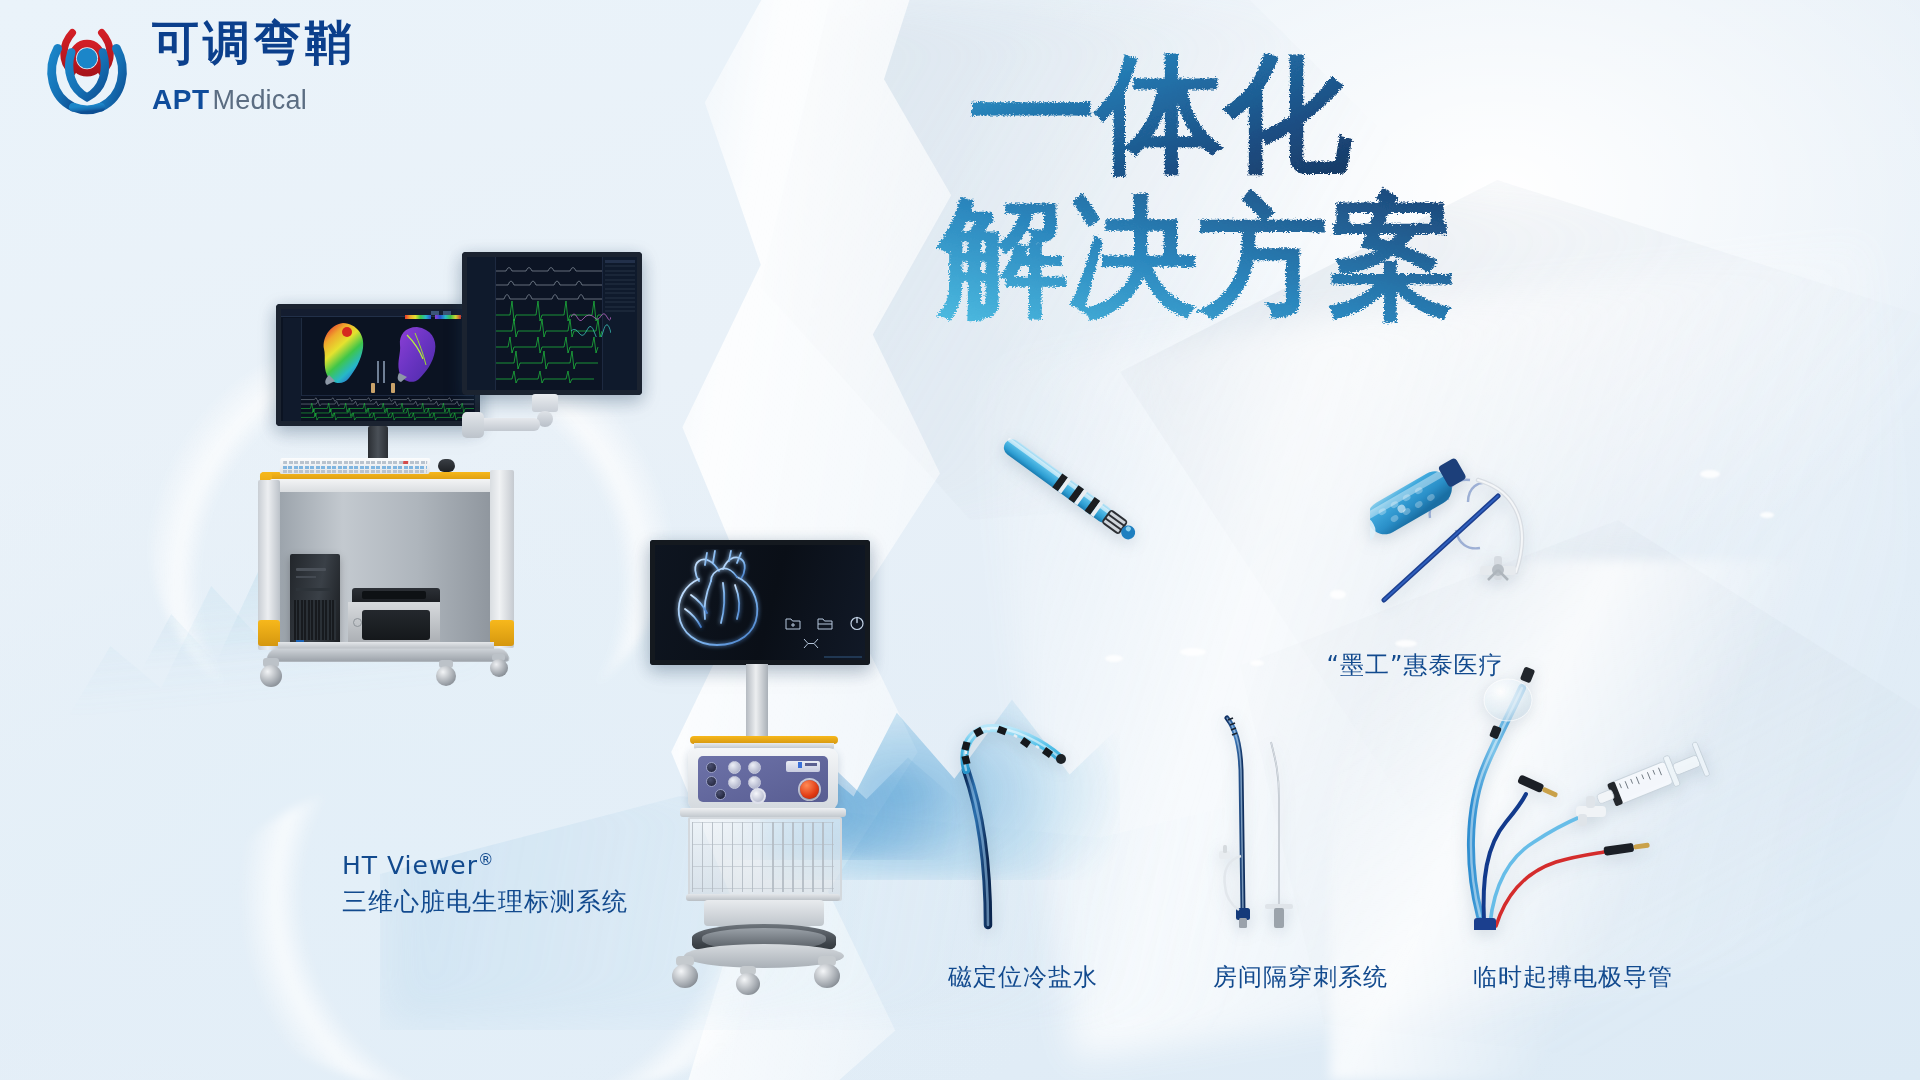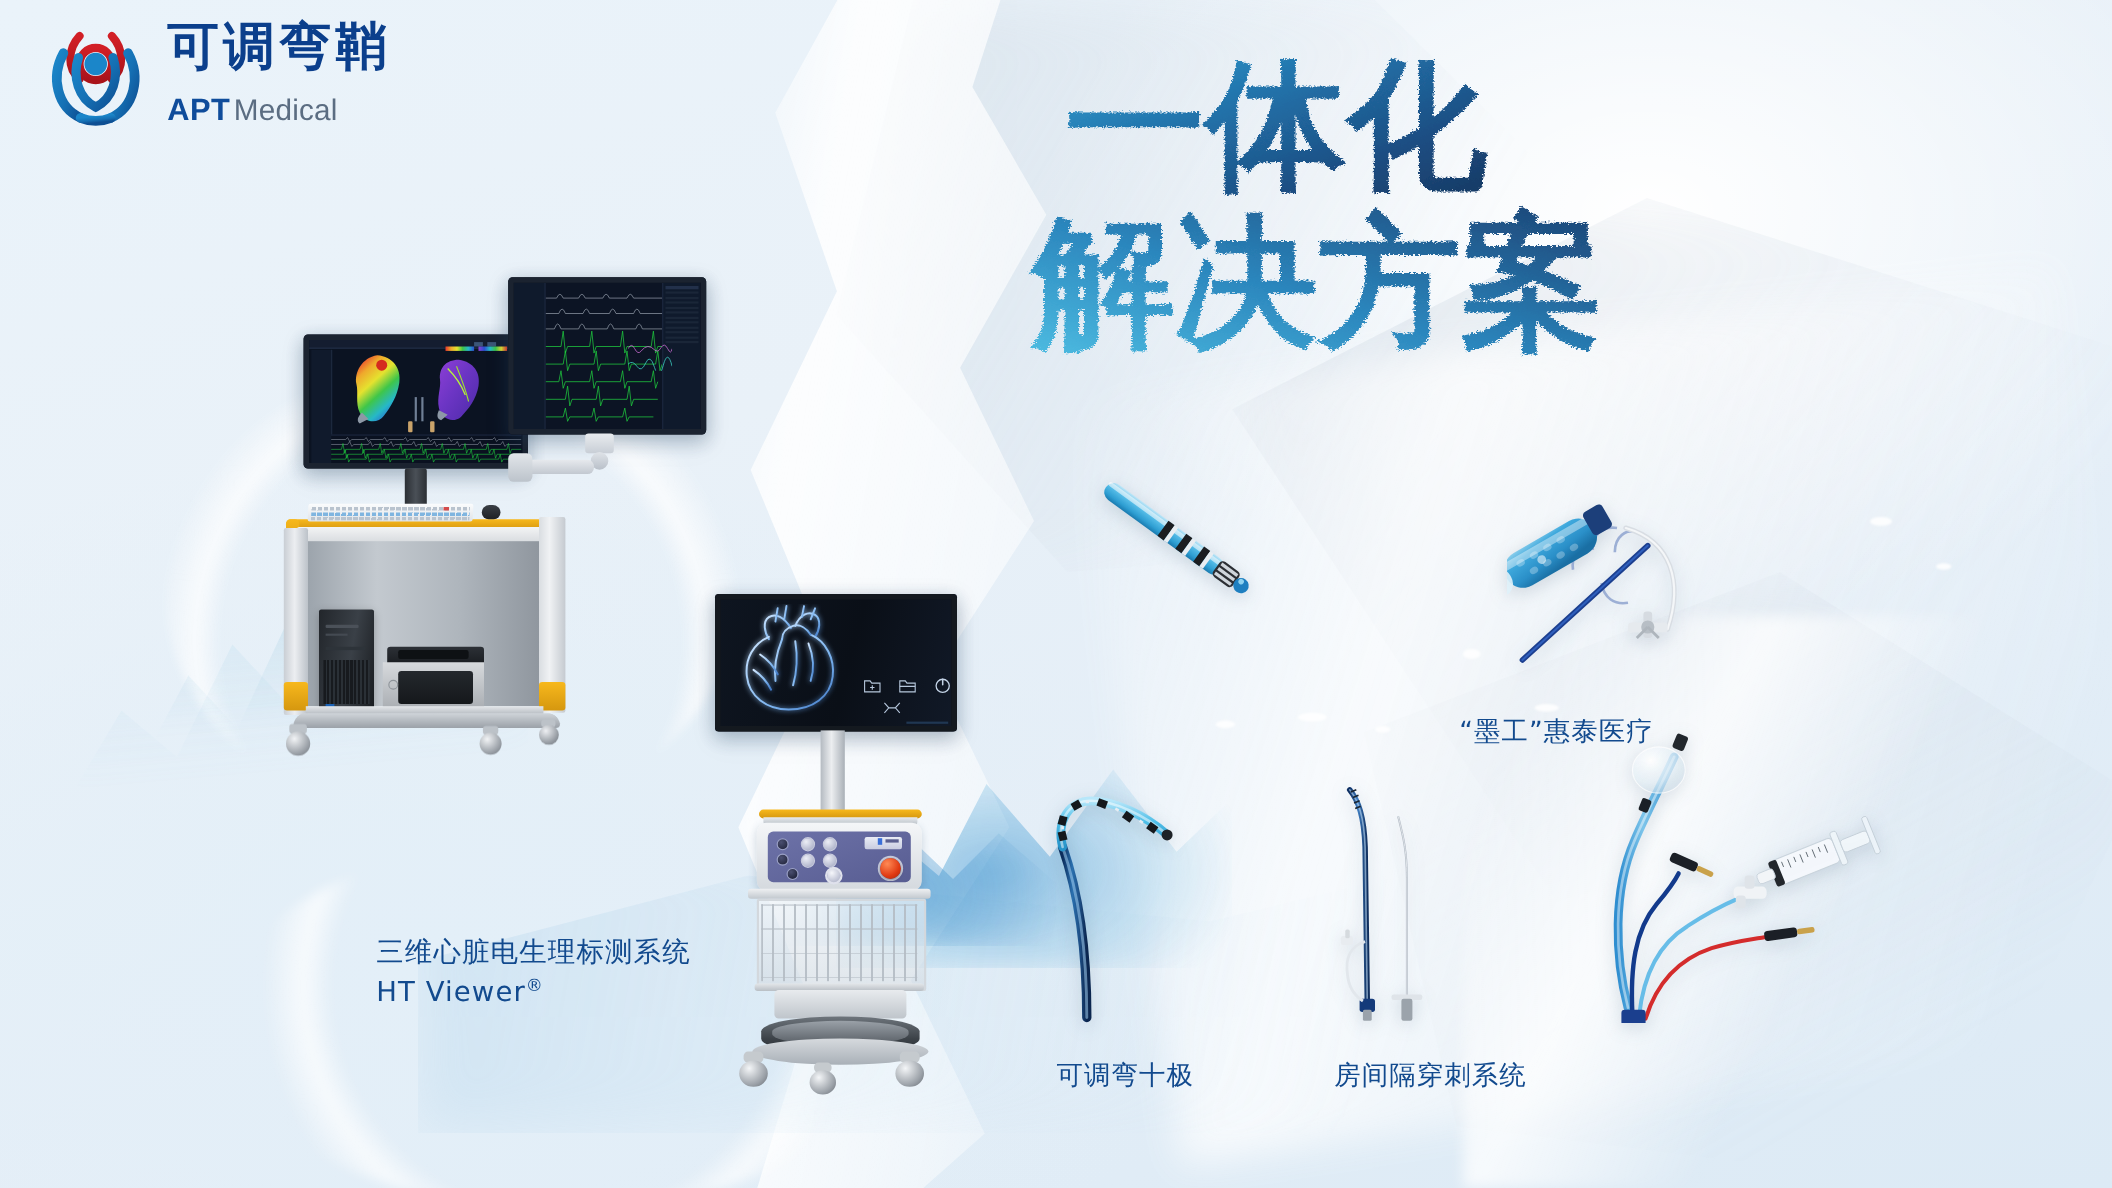--- a/index.html
+++ b/index.html
@@ -432,24 +432,24 @@
         <div style="position:absolute;left:0;top:6px;width:20px;height:20px;border-radius:50%;background:radial-gradient(circle at 35% 30%,#f2f4f6,#9aa0a7 65%,#6d737a);"></div>
       </div>
       <div style="position:absolute;left:236px;top:6px;width:18px;height:22px;">
         <div style="position:absolute;left:2px;top:0;width:13px;height:7px;background:#bcc2c8;border-radius:3px;"></div>
         <div style="position:absolute;left:0;top:5px;width:18px;height:18px;border-radius:50%;background:radial-gradient(circle at 35% 30%,#eef0f3,#959ba2 65%,#6a7077);"></div>
       </div>
     </div>
   </div>
 
   <div class="lbl lbl-main" style="left:342px;top:848px;">
-    <div>三维心脏电生理标测系统</div>
     <div>
       <span>HT Viewer</span><span class="sup">®</span>
     </div>
+    <div>三维心脏电生理标测系统</div>
   </div>
 
   <div class="ws" style="left:640px;top:540px;width:260px;height:500px;">
 
     <div class="mon shadow-soft" style="left:10px;top:0;width:220px;height:125px;border-radius:3px;">
       <div class="screen" style="background:#0b1018;">
         <div style="position:absolute;inset:0;background:linear-gradient(105deg,#0e1520 0%,#0a0f17 55%,#111927 100%);"></div>
 
         <svg style="position:absolute;left:8px;top:4px;" width="118" height="110" viewBox="0 0 118 110">
           <defs>
@@ -680,21 +680,21 @@
       <g stroke="#e7edf3" stroke-width="2.4" fill="none">
         <path d="M36 54 L36 51"></path>
         <path d="M57 29 L60 29"></path>
         <path d="M84 35 L87 37"></path>
         <path d="M106 46 L109 48"></path>
       </g>
       <circle cx="131" cy="59" r="5" fill="#1d2227"></circle>
     </svg>
   </div>
   <div class="lbl lbl-prod" style="left:933px;top:960px;text-align:center;width:180px;">
-    <div>可调弯十极</div>
+    <div>磁定位冷盐水</div>
   </div>
 
   <div style="position:absolute;left:1195px;top:680px;width:180px;height:250px;">
     <svg width="180" height="250" viewBox="0 0 180 250" class="shadow-soft">
       <defs>
         <linearGradient id="tsh" x1="0" y1="0" x2="1" y2="0">
           <stop offset="0%" stop-color="#0d2f63"></stop>
           <stop offset="45%" stop-color="#3f7ec2"></stop>
           <stop offset="100%" stop-color="#102f5e"></stop>
         </linearGradient>
@@ -787,14 +787,17 @@
             <path d="M180 116 v8"></path>
           <path d="M186 116 v5"></path>
             <path d="M192 116 v8"></path>
             <path d="M198 116 v5"></path>
             <path d="M204 116 v8"></path>
         </g>
         <rect x="136" y="118" width="16" height="10" rx="3" fill="#f2f5f8" stroke="#c9d3dc" stroke-width=".8"></rect>
       </g>
     </svg>
   </div>
+  <div class="lbl lbl-prod" style="left:1448px;top:960px;text-align:center;width:250px;">
+    <div>临时起搏电极导管</div>
+  </div>
 
 </div>
 
 </body></html>

